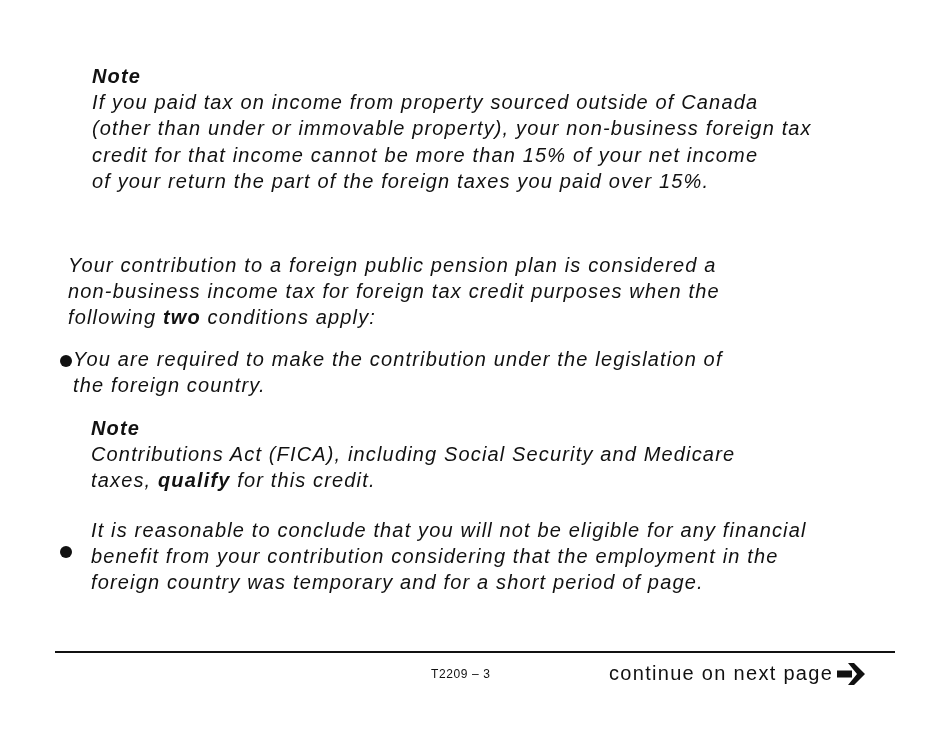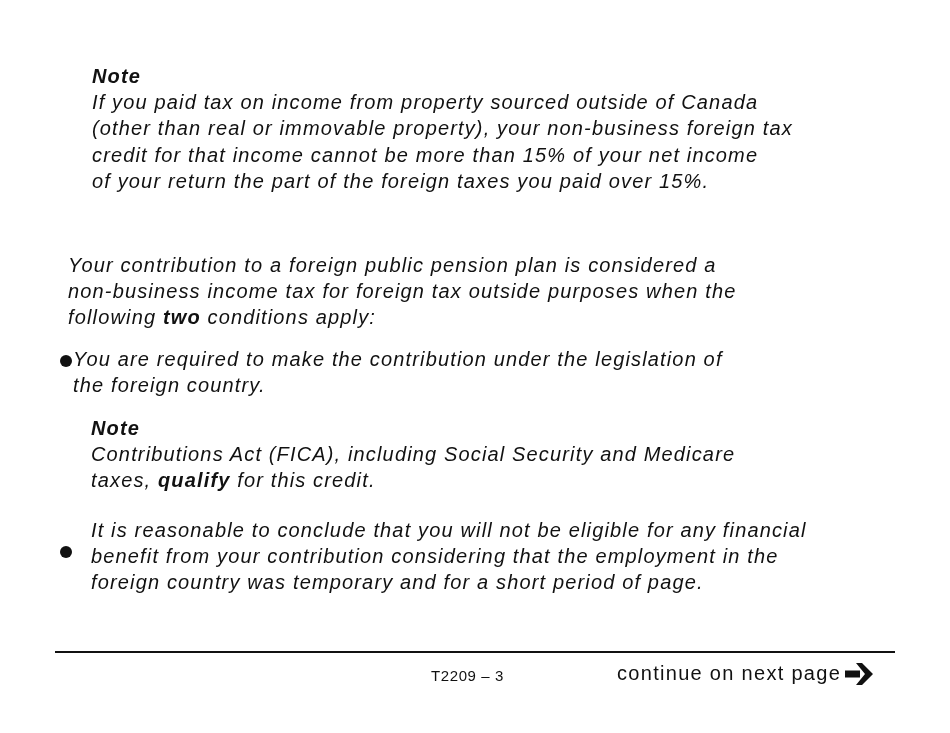--- a/index.html
+++ b/index.html
@@ -10,38 +10,38 @@
   }
   .block { position: absolute; line-height: 26.2px; font-style: italic; }
   .line { display: block; white-space: nowrap; }
   .note-head { font-weight: bold; }
   b { font-weight: bold; }
   .bullet-dot {
     position: absolute; width: 12px; height: 12px; border-radius: 50%;
     background: #111111;
   }
   .rule { position: absolute; left: 55px; top: 651px; width: 840px; height: 2px; background: #111111; }
-  .footer-code { position: absolute; left: 431px; top: 667px; font-size: 15px; letter-spacing: 0.6px; }
-  .continue { position: absolute; left: 609px; top: 662px; font-size: 20px; letter-spacing: 1.3px; display: flex; align-items: center; cursor: pointer; margin-left: 8px; }
+  .footer-code { position: absolute; left: 431px; top: 667px; font-size: 12px; letter-spacing: 0.6px; }
+  .continue { position: absolute; left: 609px; top: 662px; font-size: 20px; letter-spacing: 1.3px; display: flex; align-items: center; cursor: pointer; }
   .arrow-icon { display: inline-block; margin-left: 4px; width: 28px; height: 22px; }
 </style>
 </head>
 <body>
 
 <div class="block" style="left:92px; top:63px;">
   <span class="line note-head">Note</span>
   <span class="line">If you paid tax on income from property sourced outside of Canada</span>
-  <span class="line">(other than real or immovable property), your non-business foreign tax</span>
+  <span class="line">(other than under or immovable property), your non-business foreign tax</span>
   <span class="line">credit for that income cannot be more than 15% of your net income</span>
   <span class="line">of your return the part of the foreign taxes you paid over 15%.</span>
 </div>
 
 <div class="block" style="left:68px; top:252px;">
   <span class="line">Your contribution to a foreign public pension plan is considered a</span>
-  <span class="line">non-business income tax for foreign tax outside purposes when the</span>
+  <span class="line">non-business income tax for foreign tax credit purposes when the</span>
   <span class="line"><span>following </span><b>two</b><span> conditions apply:</span></span>
 </div>
 
 <div class="bullet-dot" style="left:60px; top:355px;"></div>
 <div class="block" style="left:73px; top:346px;">
   <span class="line">You are required to make the contribution under the legislation of</span>
   <span class="line">the foreign country.</span>
 </div>
 
 <div class="block" style="left:91px; top:415px;">

